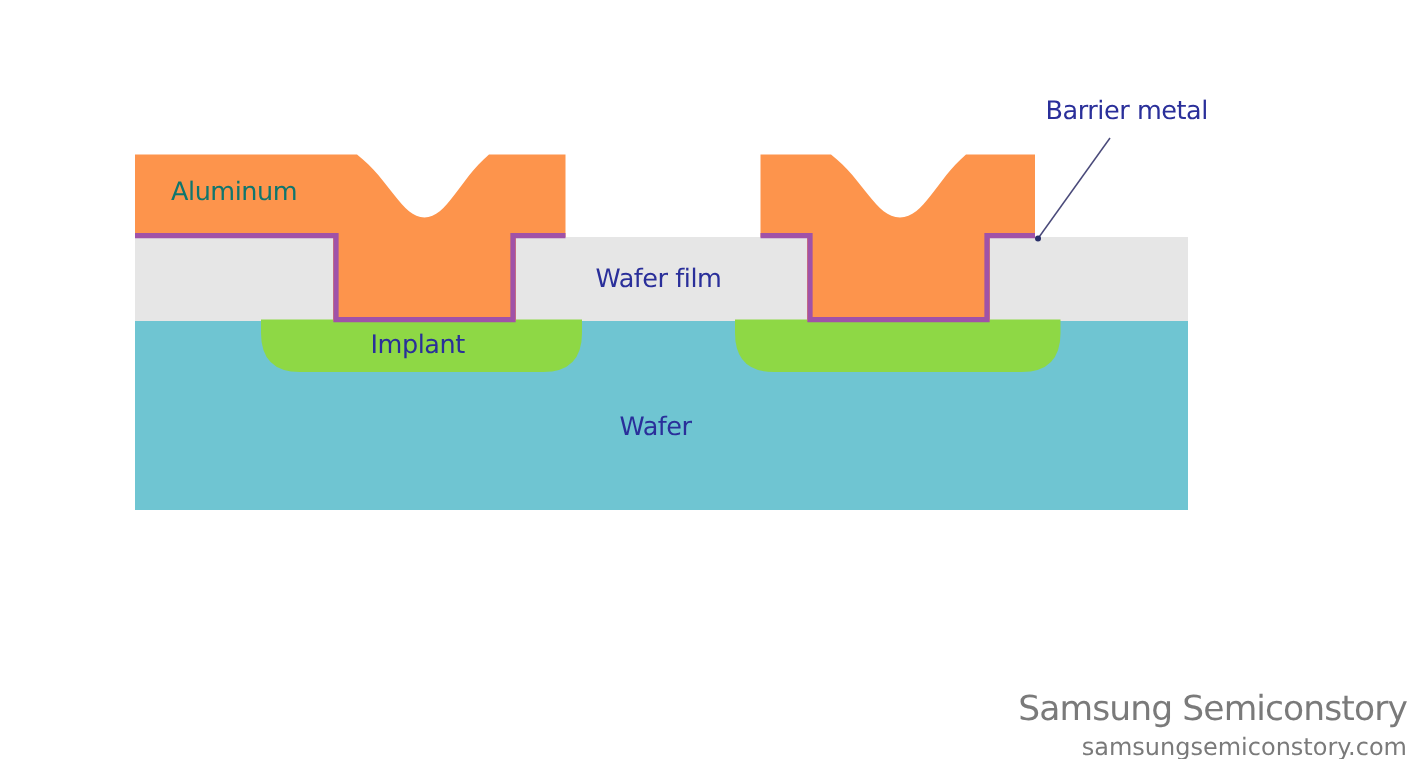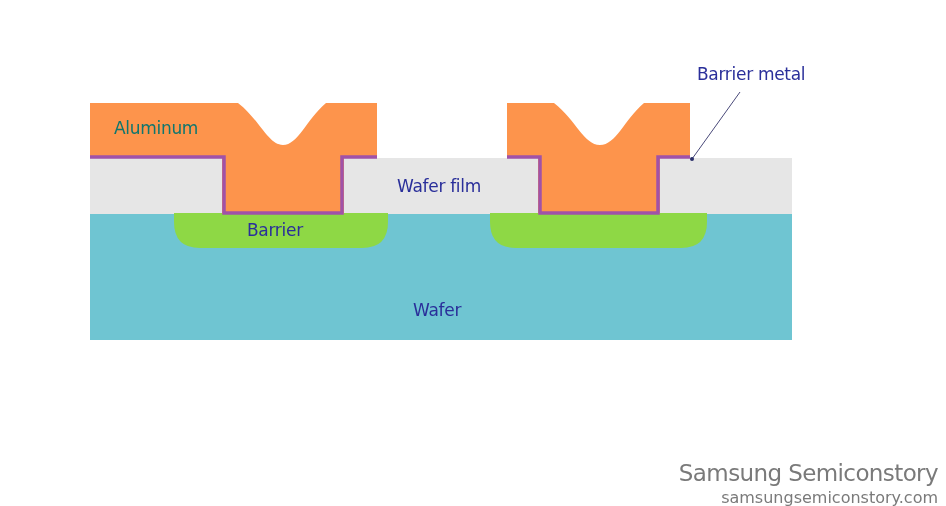--- a/index.html
+++ b/index.html
@@ -26,17 +26,17 @@
   <path d="M507 103 L554 103 C576 120 584 145 600 145 C616 145 624 120 644 103 L690 103 L690 158 L660 158 L660 214 L538 214 L538 158 L507 158 Z" fill="#fd944c"></path>
   <polyline points="507,157 540,157 540,213 658,213 658,157 690,157" fill="none" stroke="#a052a8" stroke-width="3.5"></polyline>
 
   <line x1="692" y1="159" x2="740" y2="92" stroke="#4a4a7a" stroke-width="1"></line>
   <circle cx="692" cy="159" r="2" fill="#2a2f6a"></circle>
 </svg>
 
 <div class="lbl lbl-al" style="left:114px; top:118px;">Aluminum</div>
 <div class="lbl" style="left:697px; top:64px;">Barrier metal</div>
 <div class="lbl" style="left:397px; top:176px;">Wafer film</div>
-<div class="lbl" style="left:247px; top:220px;">Barrier</div>
-<div class="lbl" style="left:413px; top:275px;margin-top:25px;">Wafer</div>
+<div class="lbl" style="left:247px; top:220px;">Implant</div>
+<div class="lbl" style="left:413px; top:275px;">Wafer</div>
 
 <div class="brand">Samsung Semiconstory</div>
 <div class="brand-url">samsungsemiconstory.com</div>
 
 </body></html>

